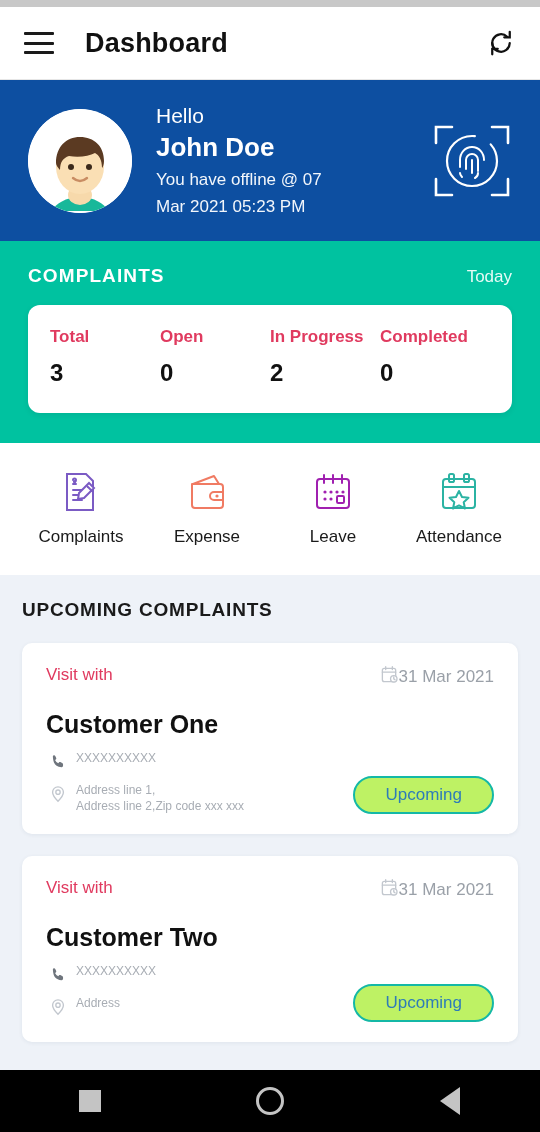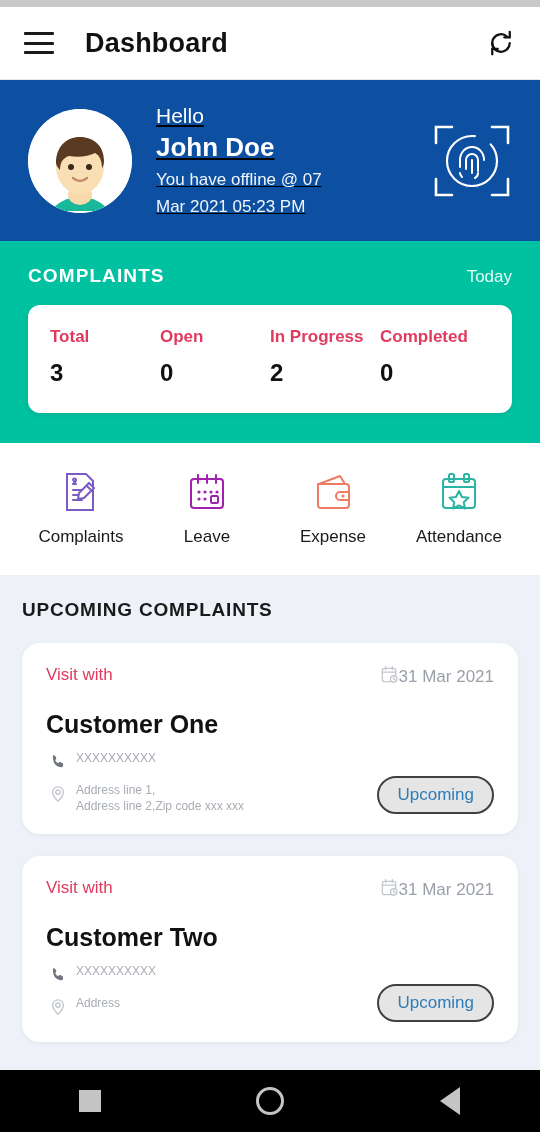--- a/index.html
+++ b/index.html
@@ -22,21 +22,21 @@
   }
   .hamburger { width:30px; height:22px; display:flex; flex-direction:column; justify-content:space-between; cursor:pointer; }
   .hamburger span { display:block; height:3px; background:#1a1a1a; border-radius:1px; }
   .appbar-title { font-size:27px; font-weight:bold; color:#111111; margin-left:31px; letter-spacing:0.2px; }
   .appbar-spacer { flex:1 1 auto; }
   .refresh-icon { width:30px; height:30px; cursor:pointer; }
 
   
   .hero {
     background:#0d4fa1; flex:0 0 auto;
-    height:161px; display:flex; align-items:center; padding:0 28px;text-decoration:underline;
+    height:161px; display:flex; align-items:center; padding:0 28px;
   }
   .avatar { width:104px; height:104px; border-radius:50%; background:#ffffff; flex:0 0 auto; overflow:hidden; position:relative; }
   .hero-text { margin-left:24px; flex:1 1 auto; color:#ffffff; }
   .hello { font-size:21px; font-weight:normal; line-height:1.3; }
   .username { font-size:26px; font-weight:bold; line-height:1.35; margin-top:1px; }
   .offline { font-size:17px; line-height:1.35; margin-top:4px; color:#f2f6fb; }
   .fingerprint { width:80px; height:80px; flex:0 0 auto; }
 
   
   .complaints { background:#00c2a0; flex:0 0 auto; padding:24px 28px 30px 28px; }
@@ -55,36 +55,36 @@
   
   .quick { background:#ffffff; flex:0 0 auto; padding:26px 18px 28px 18px; display:flex; }
   .quick-item { flex:1 1 0; display:flex; flex-direction:column; align-items:center; cursor:pointer; }
   .quick-icon { width:46px; height:46px; display:flex; align-items:center; justify-content:center; }
   .quick-label { margin-top:12px; font-size:17px; color:#1a1a1a; }
 
   
   .upcoming { background:#eef2f8; flex:1 1 auto; padding:24px 22px 0 22px; overflow:hidden; }
   .upcoming-title { font-size:19px; font-weight:bold; color:#1a1a1a; letter-spacing:0.8px; }
   .ucard {
-    background:#ffffff; border-radius:18px; margin-top:22px;
+    background:#ffffff; border-radius:10px; margin-top:22px;
     padding:22px 24px 20px 24px; position:relative;
     box-shadow:0 1px 4px rgba(30,50,90,0.07);
   }
   .ucard-top { display:flex; align-items:flex-start; justify-content:space-between; }
   .visit-with { color:#e03a5f; font-size:17px; }
   .ucard-date { display:flex; align-items:center; gap:0; color:#9aa0a8; font-size:17px; }
   .cust-name { font-size:25px; font-weight:bold; color:#111111; margin-top:21px; }
   .row-ico { display:flex; align-items:flex-start; margin-top:11px; }
   .row-ico .gl { width:24px; flex:0 0 auto; display:flex; justify-content:center; padding-top:3px; }
   .row-val { color:#a8adb4; font-size:12px; margin-left:6px; line-height:1.35; }
   .ucard-bottom { display:flex; align-items:flex-start; justify-content:space-between; }
   .ucard-bottom .row-ico { flex:1 1 auto; }
   .badge {
-    border:2px solid #404040; color:#2e7cb8; background:#e5e5e5;
-    border-radius:20px; padding:7px 18px; font-size:17px;
+    border:2px solid #14b8a6; color:#2e7cb8; background:#bef264;
+    border-radius:20px; padding:7px 30px; font-size:17px;
     align-self:flex-end; white-space:nowrap; cursor:pointer; margin-left:12px;
   }
 
   
   .navbar {
     position:absolute; left:0; bottom:0; width:540px; height:62px;
     background:#000000; display:flex; align-items:center; justify-content:space-around;
   }
   .nav-btn { width:70px; height:62px; display:flex; align-items:center; justify-content:center; cursor:pointer; }
   .nav-square { width:22px; height:22px; background:#c4c4c4; }
@@ -184,20 +184,32 @@
         <svg viewBox="0 0 46 46" width="46" height="46" fill="none" stroke="#7b5bc4" stroke-width="2" stroke-linecap="round">
           <path d="M9 5h19l7 7v29H9z"></path>
           <path d="M15 15h3m-3 6h12m-12 5h12m-12 5h9"></path>
           <circle cx="16.5" cy="12.5" r="0.6" fill="#7b5bc4"></circle>
           <path d="M15 11c0-2 3-2 3 0s-1.5 1.5-1.5 3"></path>
           <path d="M31 14l5 5-10 10-6 1 1-6z" fill="#ffffff"></path>
           <path d="M29.5 17.5l4.5 4.5"></path>
         </svg>
       </div>
       <div class="quick-label">Complaints</div>
+    </div>
+
+    <div class="quick-item">
+      <div class="quick-icon">
+        <svg viewBox="0 0 46 46" width="46" height="46" fill="none" stroke="#f07b63" stroke-width="2" stroke-linecap="round" stroke-linejoin="round">
+          <path d="M8 15h28a3 3 0 0 1 3 3v18a3 3 0 0 1-3 3H11a3 3 0 0 1-3-3z"></path>
+          <path d="M9 15l21-8 5 8"></path>
+          <path d="M30 23h9v8h-9a4 4 0 0 1 0-8z"></path>
+          <circle cx="33" cy="27" r="1.6" fill="#f07b63" stroke="none"></circle>
+        </svg>
+      </div>
+      <div class="quick-label">Expense</div>
     </div>
 
     <div class="quick-item">
       <div class="quick-icon">
         <svg viewBox="0 0 46 46" width="46" height="46" fill="none" stroke="#a020b0" stroke-width="2" stroke-linecap="round">
           <rect x="7" y="10" width="32" height="29" rx="3"></rect>
           <path d="M14 6v8M23 6v8M32 6v8"></path>
           <g fill="#a020b0" stroke="none">
             <circle cx="15" cy="23" r="1.6"></circle>
               <circle cx="21" cy="23" r="1.6"></circle>
@@ -207,32 +219,20 @@
               <circle cx="21" cy="30" r="1.6"></circle>
           </g>
           <rect x="27" y="27" width="7" height="7" rx="1.2"></rect>
         </svg>
       </div>
       <div class="quick-label">Leave</div>
     </div>
 
     <div class="quick-item">
       <div class="quick-icon">
-        <svg viewBox="0 0 46 46" width="46" height="46" fill="none" stroke="#f07b63" stroke-width="2" stroke-linecap="round" stroke-linejoin="round">
-          <path d="M8 15h28a3 3 0 0 1 3 3v18a3 3 0 0 1-3 3H11a3 3 0 0 1-3-3z"></path>
-          <path d="M9 15l21-8 5 8"></path>
-          <path d="M30 23h9v8h-9a4 4 0 0 1 0-8z"></path>
-          <circle cx="33" cy="27" r="1.6" fill="#f07b63" stroke="none"></circle>
-        </svg>
-      </div>
-      <div class="quick-label">Expense</div>
-    </div>
-
-    <div class="quick-item">
-      <div class="quick-icon">
         <svg viewBox="0 0 46 46" width="46" height="46" fill="none" stroke="#2bb3a3" stroke-width="2" stroke-linecap="round" stroke-linejoin="round">
           <rect x="7" y="10" width="32" height="29" rx="3"></rect>
           <path d="M7 18h32"></path>
           <rect x="13" y="5" width="5" height="8" rx="1.6"></rect>
           <rect x="28" y="5" width="5" height="8" rx="1.6"></rect>
           <path d="M23 22l3 6 6.5.8-4.8 4.4 1.3 6.3L23 36.4 17 39.5l1.3-6.3-4.8-4.4 6.5-.8z"></path>
         </svg>
       </div>
       <div class="quick-label">Attendance</div>
     </div>

